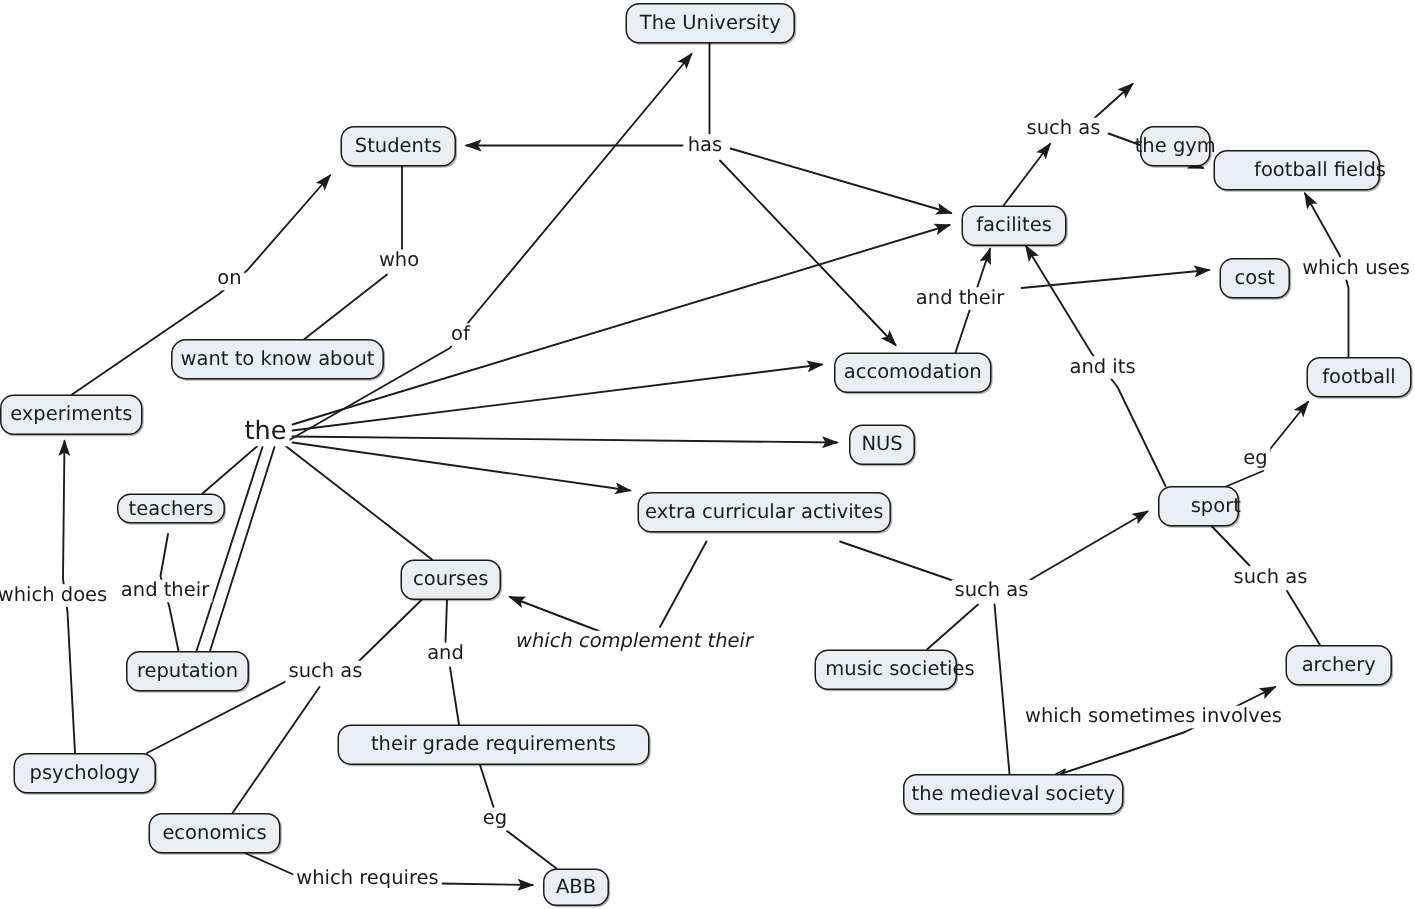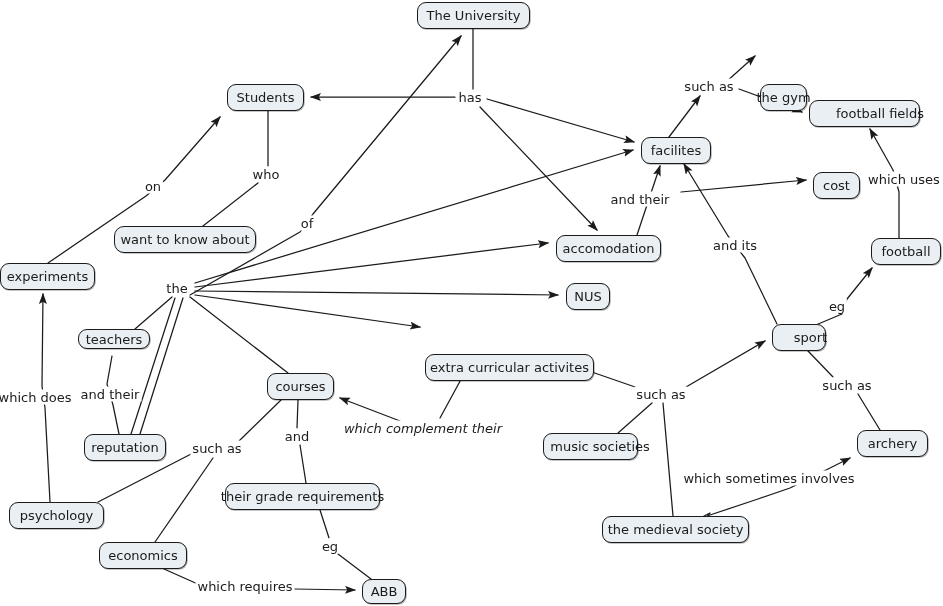--- a/index.html
+++ b/index.html
@@ -37,21 +37,21 @@
     font-size:13px;
     line-height:1;
     white-space:nowrap;
     padding:1px 2px;
     transform:translate(-50%,-50%);
   }
   .hublabel{
     position:absolute;
     background:#ffffff;
     color:#1b1b1b;
-    font-size:13px;
+    font-size:17px;
     line-height:1;
     white-space:nowrap;
     padding:1px 2px;
     transform:translate(-50%,-50%);
   }
 </style>
 </head>
 <body>
 
 <div id="canvas">
@@ -118,26 +118,26 @@
       <div class="node" style="left: 809px; top: 100px; width: 111px; height: 27px; padding-left: 40px;">football fields</div>
       <div class="node" style="left: 641px; top: 137px; width: 70px; height: 27px;">facilites</div>
       <div class="node" style="left: 813px; top: 172px; width: 47px; height: 27px;">cost</div>
       <div class="node" style="left: 114px; top: 226px; width: 142px; height: 27px; border-radius: 10px;">want to know about</div>
       <div class="node" style="left: 556px; top: 235px; width: 105px; height: 27px;">accomodation</div>
       <div class="node" style="left: 871px; top: 238px; width: 70px; height: 27px;">football</div>
       <div class="node" style="left: 0px; top: 263px; width: 95px; height: 27px;">experiments</div>
       <div class="node" style="left: 566px; top: 283px; width: 44px; height: 27px;">NUS</div>
       <div class="node" style="left: 772px; top: 324px; width: 54px; height: 27px; padding-left: 32px;">sport</div>
       <div class="node" style="left: 78px; top: 329px; width: 72px; height: 20px;">teachers</div>
-      <div class="node" style="left: 425px; top: 354px; width: 169px; height: 27px;">extra curricular activites</div>
+      <div class="node" style="left: 425px; top: 328px; width: 169px; height: 27px;">extra curricular activites</div>
       <div class="node" style="left: 267px; top: 373px; width: 67px; height: 27px;">courses</div>
       <div class="node" style="left: 84px; top: 434px; width: 82px; height: 27px;">reputation</div>
       <div class="node" style="left: 543px; top: 433px; width: 95px; height: 27px; padding-left: 28px;">music societies</div>
       <div class="node" style="left: 857px; top: 430px; width: 71px; height: 27px;">archery</div>
-      <div class="node" style="left: 225px; top: 483px; width: 155px; height: 27px; text-align: right;">their grade requirements</div>
+      <div class="node" style="left: 225px; top: 483px; width: 208px; height: 27px; text-align: right;">their grade requirements</div>
       <div class="node" style="left: 9px; top: 502px; width: 95px; height: 27px;">psychology</div>
       <div class="node" style="left: 602px; top: 516px; width: 147px; height: 27px;">the medieval society</div>
       <div class="node" style="left: 99px; top: 542px; width: 88px; height: 27px;">economics</div>
       <div class="node" style="left: 362px; top: 579px; width: 44px; height: 25px;">ABB</div>
     </div>
   <div id="label-layer">
       <div class="linklabel" style="left: 153px; top: 186px;">on</div>
       <div class="linklabel" style="left: 266px; top: 174px;">who</div>
       <div class="linklabel" style="left: 470px; top: 97px;">has</div>
       <div class="linklabel" style="left: 307px; top: 223px;">of</div>

